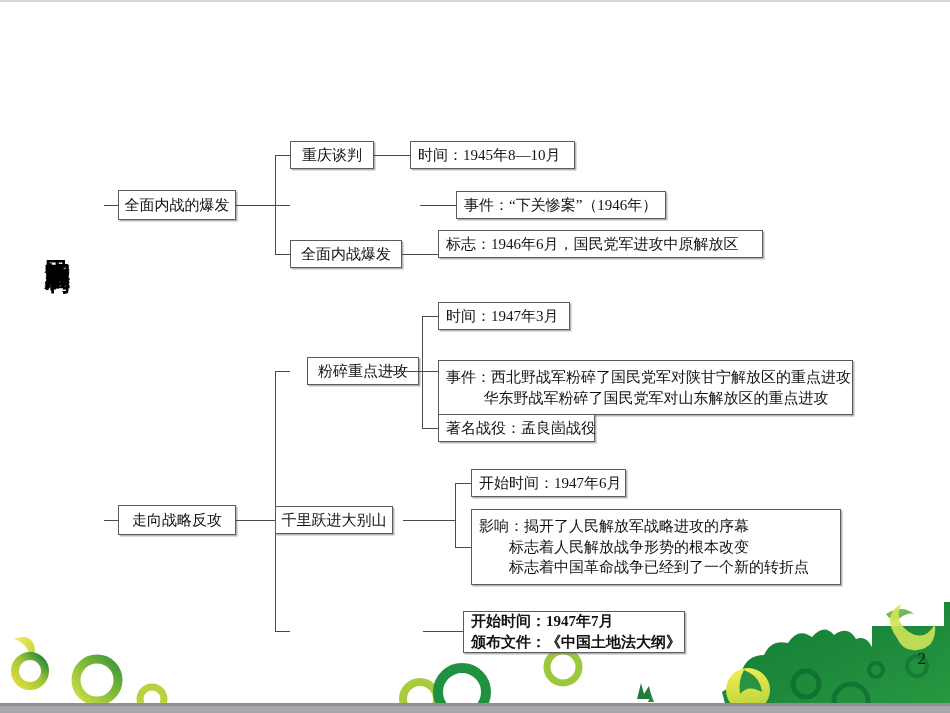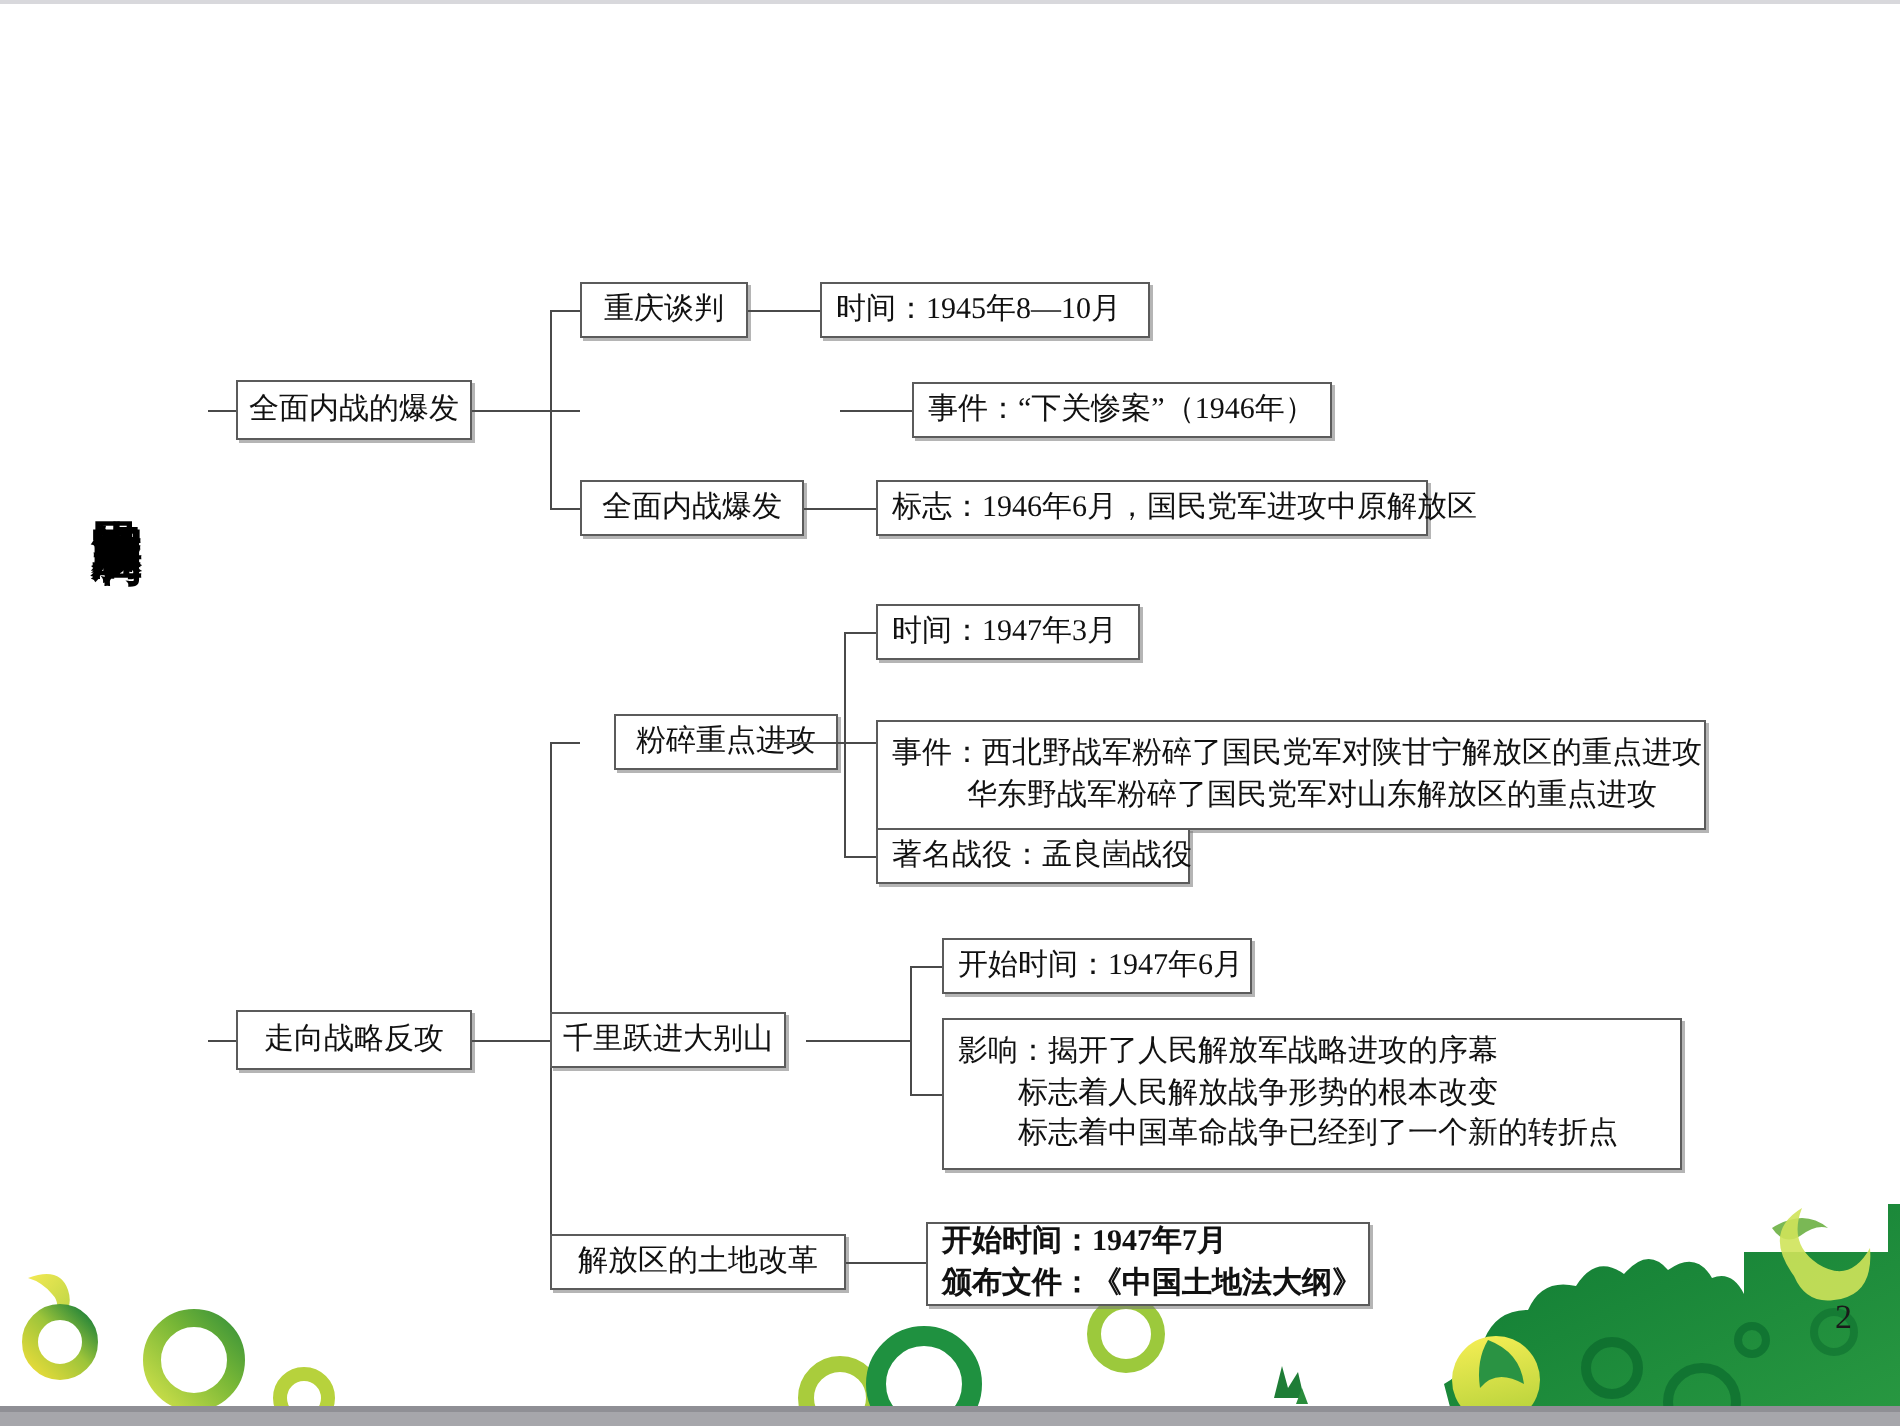--- a/index.html
+++ b/index.html
@@ -196,21 +196,21 @@
   <div class="ln lnh" style="left:420px; top:203px; width:36px;"></div>
   <div class="box" style="left:456px; top:189px; width:210px; height:28px;">
     <span class="txt">事件：“下关惨案”（1946年）</span>
   </div>
 
   <div class="ln lnh" style="left:275px; top:252px; width:15px;"></div>
   <div class="box center" style="left:290px; top:238px; width:112px; height:28px;">
     <span class="txt">全面内战爆发</span>
   </div>
   <div class="ln lnh" style="left:402px; top:252px; width:36px;"></div>
-  <div class="box" style="left:438px; top:238px; width:276px; height:28px;">
+  <div class="box" style="left:438px; top:228px; width:325px; height:28px;">
     <span class="txt">标志：1946年6月，国民党军进攻中原解放区</span>
   </div>
 
   <div class="box center" style="left:118px; top:503px; width:118px; height:30px;">
     <span class="txt">走向战略反攻</span>
   </div>
   <div class="ln lnh" style="left:104px; top:518px; width:14px;"></div>
   <div class="ln lnh" style="left:236px; top:518px; width:39px;"></div>
   <div class="ln lnv" style="left:275px; top:369px; height:260px;"></div>
 
@@ -250,23 +250,20 @@
   </div>
 
   <div class="ln lnh" style="left:455px; top:545px; width:16px;"></div>
   <div class="box" style="left:471px; top:507px; width:370px; height:76px;">
     <span class="txt">影响：揭开了人民解放军战略进攻的序幕
         标志着人民解放战争形势的根本改变
         标志着中国革命战争已经到了一个新的转折点</span>
   </div>
 
   <div class="ln lnh" style="left:275px; top:629px; width:15px;"></div>
-  <div class="box center" style="left:275px; top:615px; width:148px; height:28px;">
-    <span class="txt">解放区的土地改革</span>
-  </div>
   <div class="ln lnh" style="left:423px; top:629px; width:40px;"></div>
   <div class="box" style="left:463px; top:609px; width:222px; height:42px;font-weight:bold;">
     <span class="txt">开始时间：1947年7月
 颁布文件：《中国土地法大纲》</span>
   </div>
 
   <div class="pagenum">2</div>
 
 </div>
 

